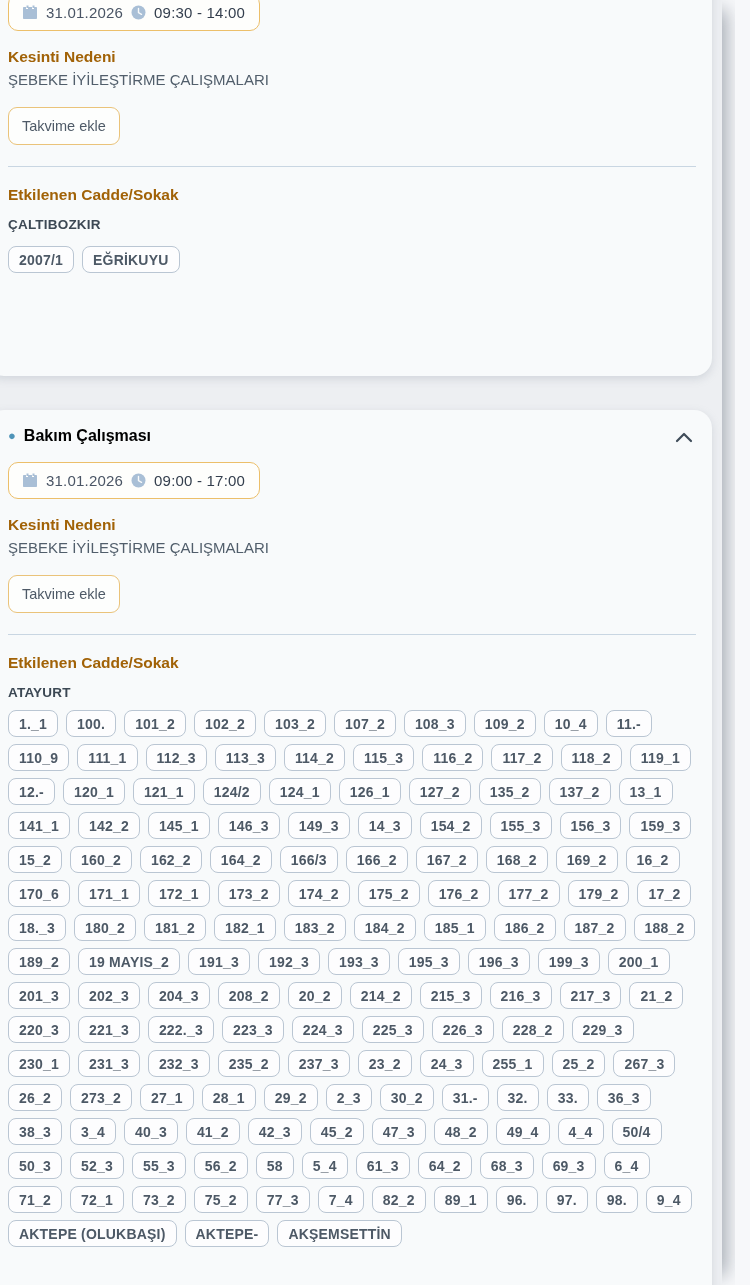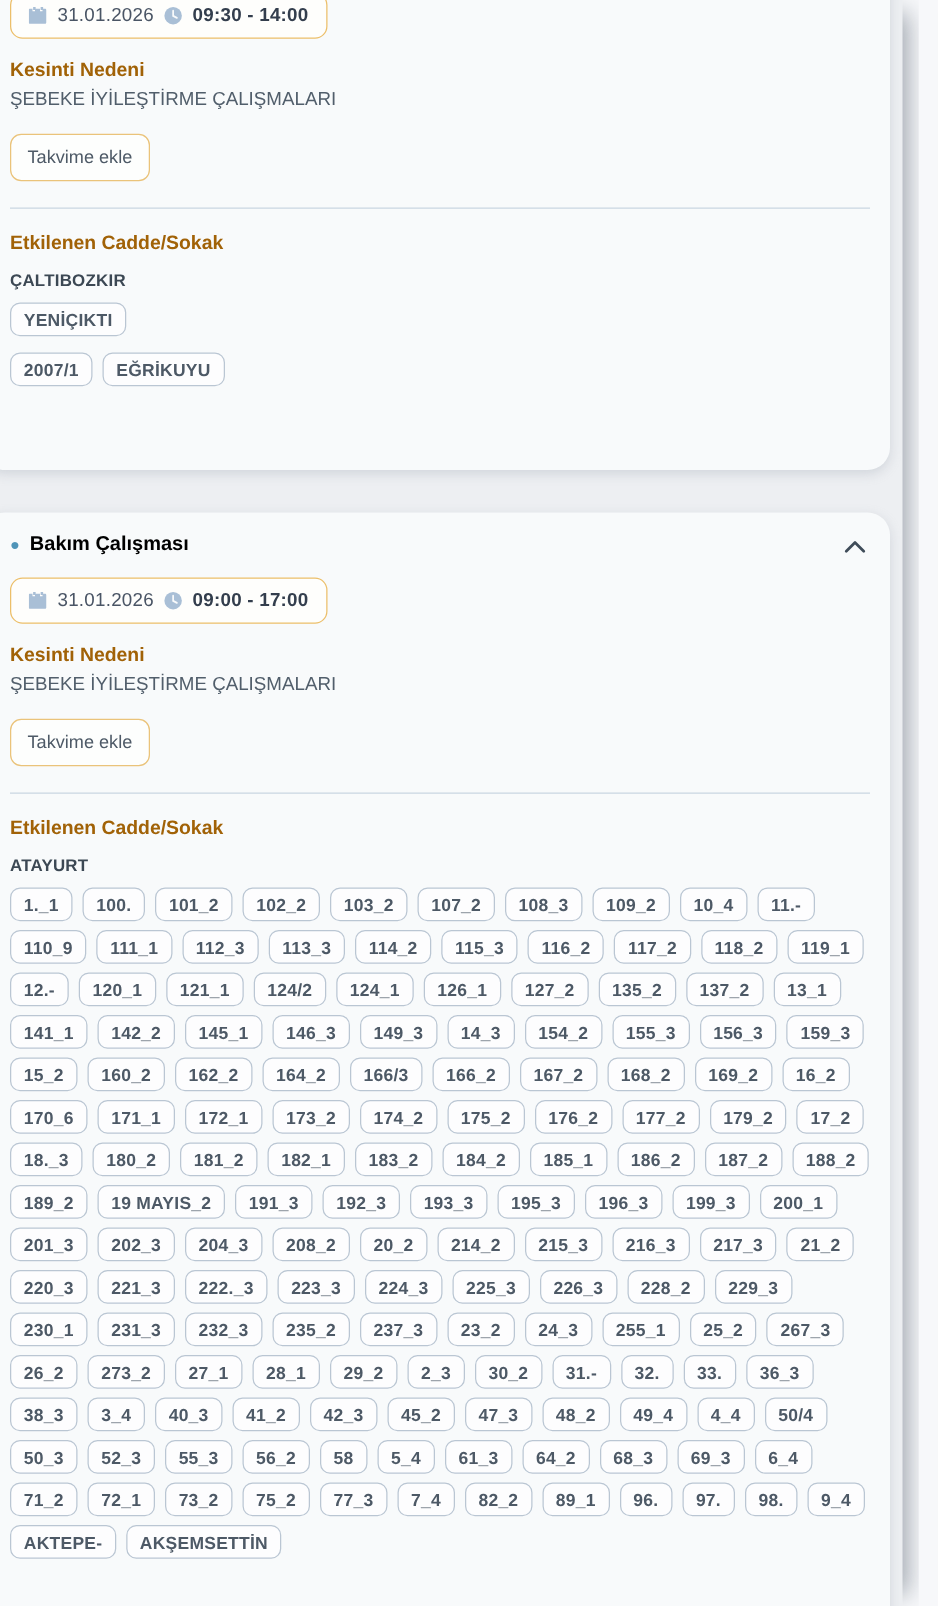--- a/index.html
+++ b/index.html
@@ -37,21 +37,21 @@
   .date-pill{
     display:inline-flex;align-items:center;gap:8px;
     height:35px;padding:0 14px;
     background:#fefefc;
     border:1.5px solid #ecbf6a;border-radius:10px;
   }
   .card-1 .date-pill{margin-top:78px;}
   .card-2 .date-pill{margin-top:16px;}
   .pill-icon{display:inline-flex;color:#a9bfd6;}
   .pill-date{font-size:15px;color:#4a5565;font-weight:500;letter-spacing:.2px;}
-  .pill-time{font-size:15px;color:#333e4d;font-weight:bold;letter-spacing:.2px;}
+  .pill-time{font-size:15px;color:#333e4d;font-weight:normal;letter-spacing:.2px;}
 
   .section-label{
     margin-top:16px;font-size:15.5px;font-weight:bold;color:#a16207;line-height:19px;
   }
   .reason-text{margin-top:4px;font-size:15px;color:#515e6b;line-height:19px;}
 
   .calendar-btn{
     margin-top:18px;display:inline-block;
     height:38px;padding:0 13px;
     background:#fdfefd;border:1.5px solid #eac37a;border-radius:9px;
@@ -107,23 +107,20 @@
 
     <button class="calendar-btn">Takvime ekle</button>
 
     <hr class="divider">
 
     <div class="section-label affected-label">Etkilenen Cadde/Sokak</div>
 
     <div>
         <div class="street-block">
           <div class="street-name">ÇALTIBOZKIR</div>
-          <div class="chips">
-            <span class="chip">YENİÇIKTI</span>
-          </div>
         </div>
         <div class="street-block">
           <div class="chips">
             <span class="chip">2007/1</span>
             <span class="chip">EĞRİKUYU</span>
           </div>
         </div>
       </div>
   </section>
 
@@ -313,20 +310,21 @@
             <span class="chip">73_2</span>
             <span class="chip">75_2</span>
             <span class="chip">77_3</span>
             <span class="chip">7_4</span>
             <span class="chip">82_2</span>
             <span class="chip">89_1</span>
             <span class="chip">96.</span>
             <span class="chip">97.</span>
             <span class="chip">98.</span>
             <span class="chip">9_4</span>
+            <span class="chip">AKTEPE (OLUKBAŞI)</span>
             <span class="chip">AKTEPE-</span>
             <span class="chip">AKŞEMSETTİN</span>
           </div>
         </div>
       </div>
   </section>
 
 </div>
 
 <div class="right-sliver"></div>

